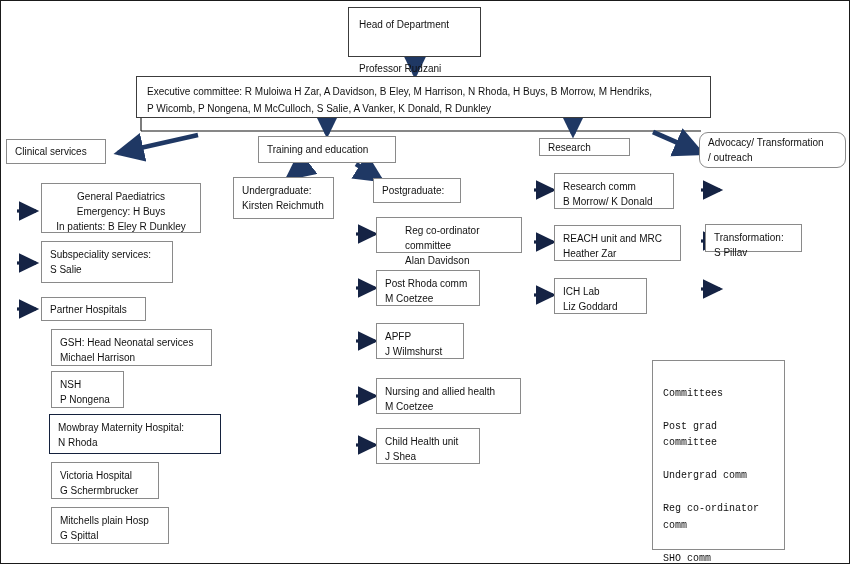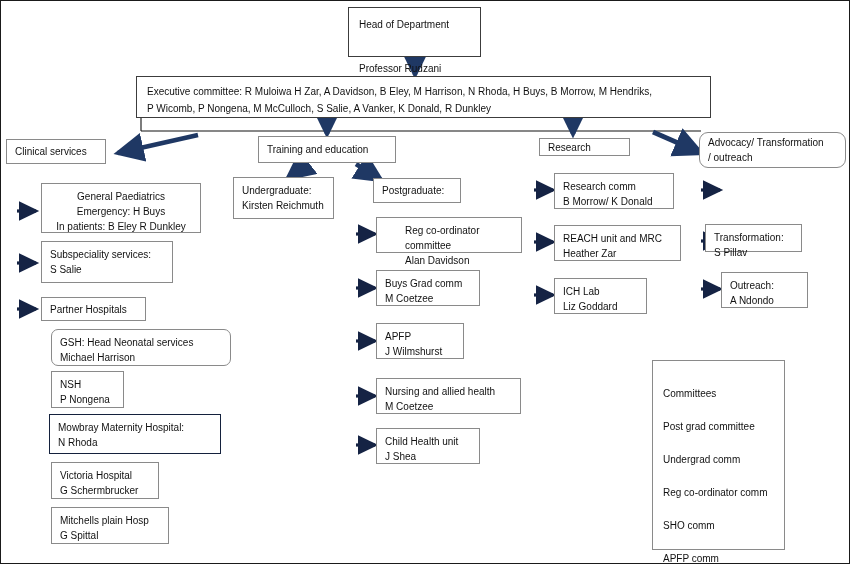--- a/index.html
+++ b/index.html
@@ -27,20 +27,21 @@
     padding:5px 8px;
     white-space:pre-line;
     z-index:3;
   }
   .box.dark{ border:1px solid #3c3c3c; }
   .box.thick{ border:1.8px solid #14213d; }
   .box.spaced{ line-height:22px; }
   .box.center-v{ display:flex; flex-direction:column; justify-content:center; }
   .committees{
     line-height:16.5px;
+    font-family:Liberation Mono, monospace;
   }
   svg.wires{
     position:absolute;
     left:0; top:0;
     width:850px; height:564px;
     z-index:2;
     pointer-events:none;
   }
   .lbl{ display:block; }
 </style>
@@ -112,21 +113,21 @@
 
   <div class="box" style="left:40px;top:182px;width:160px;height:50px;text-align:center;">General Paediatrics
 Emergency: H Buys
 In patients: B Eley R Dunkley</div>
 
   <div class="box" style="left:40px;top:240px;width:132px;height:42px;">Subspeciality services:
 S Salie</div>
 
   <div class="box center-v" style="left:40px;top:296px;width:105px;height:24px;">Partner Hospitals</div>
 
-  <div class="box" style="left:50px;top:328px;width:180px;height:37px;border-radius:7px;">GSH: Head Neonatal services
+  <div class="box" style="left:50px;top:328px;width:161px;height:37px;">GSH: Head Neonatal services
 Michael Harrison</div>
 
   <div class="box" style="left:50px;top:370px;width:73px;height:37px;">NSH
 P Nongena</div>
 
   <div class="box thick" style="left:48px;top:413px;width:172px;height:40px;">Mowbray Maternity Hospital:
 N Rhoda</div>
 
   <div class="box" style="left:50px;top:461px;width:108px;height:37px;">Victoria Hospital
 G Schermbrucker</div>
@@ -135,21 +136,21 @@
 G Spittal</div>
 
   <div class="box" style="left:232px;top:176px;width:101px;height:42px;">Undergraduate:
 Kirsten Reichmuth</div>
 
   <div class="box center-v" style="left:372px;top:177px;width:88px;height:25px;">Postgraduate:</div>
 
   <div class="box" style="left:375px;top:216px;width:146px;height:36px;padding-left:28px;">Reg co-ordinator committee
 Alan Davidson</div>
 
-  <div class="box" style="left:375px;top:269px;width:104px;height:36px;">Buys Grad comm
+  <div class="box" style="left:375px;top:269px;width:104px;height:36px;">Post Rhoda comm
 M Coetzee</div>
 
   <div class="box" style="left:375px;top:322px;width:88px;height:36px;">APFP
 J Wilmshurst</div>
 
   <div class="box" style="left:375px;top:377px;width:145px;height:36px;">Nursing and allied health
 M Coetzee</div>
 
   <div class="box" style="left:375px;top:427px;width:104px;height:36px;">Child Health unit
 J Shea</div>
@@ -160,22 +161,20 @@
   <div class="box" style="left:553px;top:224px;width:127px;height:36px;">REACH unit and MRC
 Heather Zar</div>
 
   <div class="box" style="left:553px;top:277px;width:93px;height:36px;">ICH Lab
 Liz Goddard</div>
 
 
   <div class="box" style="left:704px;top:223px;width:97px;height:28px;">Transformation:
 S Pillav</div>
 
-  <div class="box" style="left:720px;top:271px;width:87px;height:36px;">Outreach:
-A Ndondo</div>
 
   <div class="box committees" style="left:651px;top:359px;width:133px;height:190px;padding:8px 10px;">
     <span class="lbl">Committees</span>
     <span class="lbl">Post grad committee</span>
     <span class="lbl">Undergrad comm</span>
     <span class="lbl">Reg co-ordinator comm</span>
     <span class="lbl">SHO comm</span>
     <span class="lbl">APFP comm</span>
     
     

